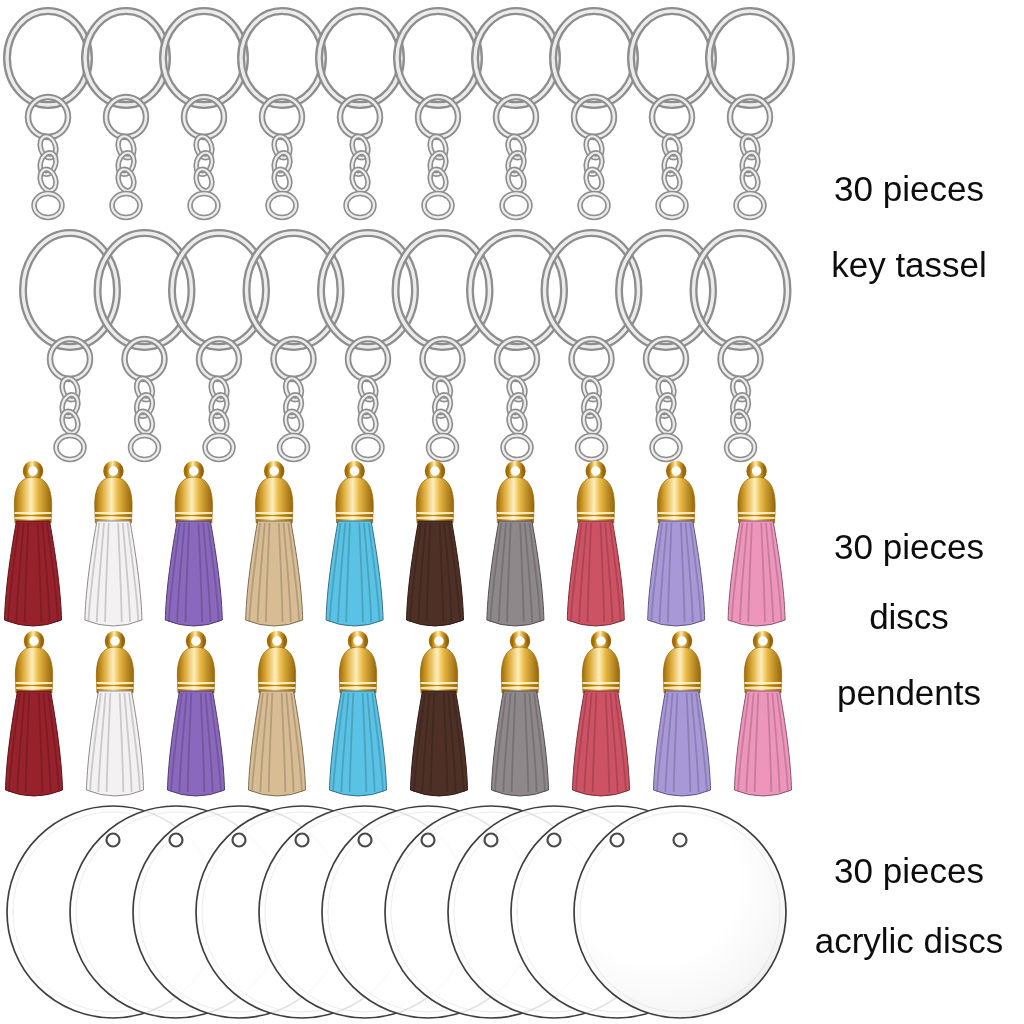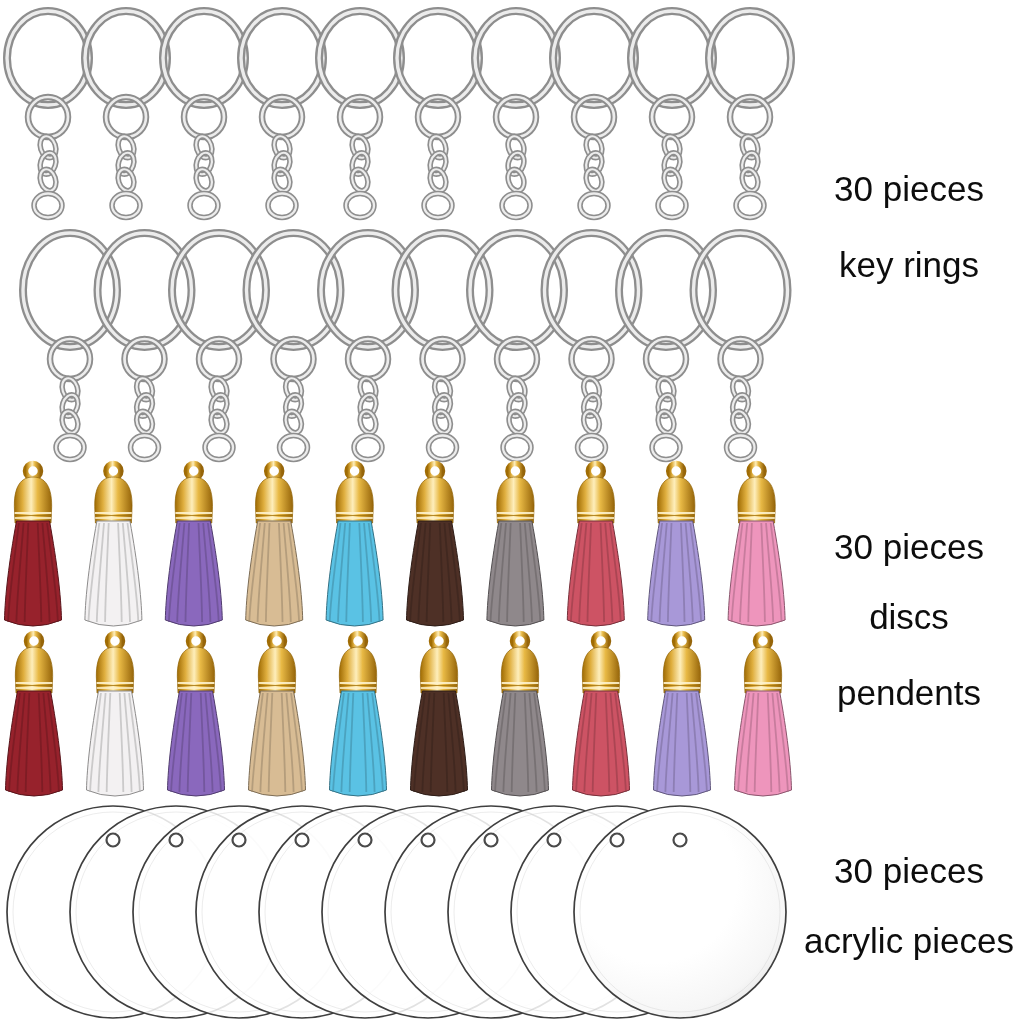--- a/index.html
+++ b/index.html
@@ -863,21 +863,21 @@
         <circle cx="428" cy="840" r="6.5" fill="rgba(255,255,255,0.9)" stroke="#4a4a4a" stroke-width="2.2"></circle>
         <circle cx="491" cy="840" r="6.5" fill="rgba(255,255,255,0.9)" stroke="#4a4a4a" stroke-width="2.2"></circle>
         <circle cx="554" cy="840" r="6.5" fill="rgba(255,255,255,0.9)" stroke="#4a4a4a" stroke-width="2.2"></circle>
         <circle cx="617" cy="840" r="6.5" fill="rgba(255,255,255,0.9)" stroke="#4a4a4a" stroke-width="2.2"></circle>
         <circle cx="680" cy="840" r="6.5" fill="rgba(255,255,255,0.9)" stroke="#4a4a4a" stroke-width="2.2"></circle>
       </g>
     </svg>
 
   <div class="labels">
     <div class="lab" style="top:170px">30 pieces</div>
-    <div class="lab" style="top:246px">key rings</div>
+    <div class="lab" style="top:246px">key tassel</div>
     <div class="lab" style="top:528px">30 pieces</div>
     <div class="lab" style="top:598px">discs</div>
     <div class="lab" style="top:674px">pendents</div>
     <div class="lab" style="top:852px">30 pieces</div>
-    <div class="lab" style="top:922px">acrylic pieces</div>
+    <div class="lab" style="top:922px">acrylic discs</div>
   </div>
 
 </div>
 
 </body></html>

